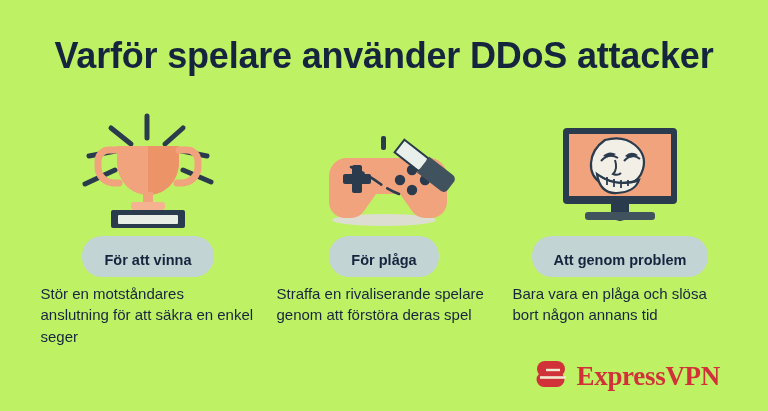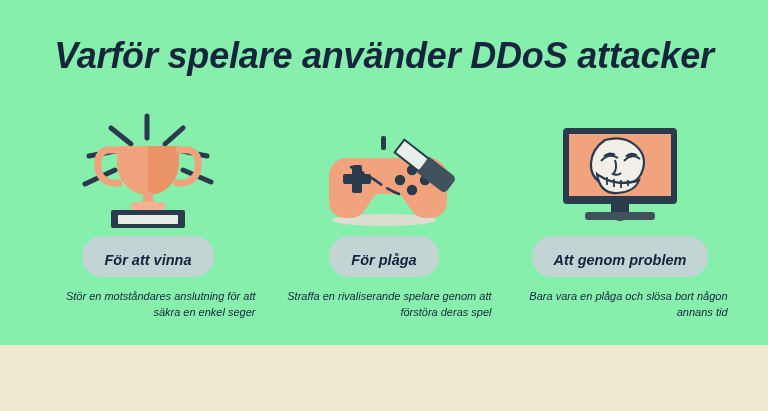--- a/index.html
+++ b/index.html
@@ -10,24 +10,23 @@
     width: 768px;
     height: 411px;
     background: #EFE9D2;
     font-family: "Liberation Sans", sans-serif;
     overflow: hidden;
     position: relative;
   }
   .poster {
     position: relative;
     width: 768px;
-    height: 345px;
-    background: #86efac;
+    height: 411px;
+    background: #bef264;
     box-sizing: border-box;
-    font-style: italic;
   }
   .title {
     position: absolute;
     top: 36px;
     left: 0;
     width: 768px;
     text-align: center;
     font-size: 36px;
     font-weight: bold;
     color: #16253E;
@@ -60,24 +59,24 @@
     color: #16253E;
     font-size: 14.5px;
     font-weight: bold;
     border-radius: 20px;
     padding: 17px 22px 8px 22px;
     margin-top: 6px;
     white-space: nowrap;
     line-height: 1.1;
   }
   .caption {
-    margin-top: 12px;
-    font-size: 11px;
+    margin-top: 6px;
+    font-size: 15px;
     color: #16253E;
-    text-align: right;
+    text-align: left;
     line-height: 1.42;
     font-weight: normal;
     max-width: 215px;
   }
   .logo {
     position: absolute;
     right: 48px;
     bottom: 18px;
     display: flex;
     align-items: center;
@@ -178,14 +177,24 @@
           <path d="M66 92 h18 v8 a9 9 0 0 1 -18 0 z" fill="#2A3B4D"></path>
           <rect x="40" y="100" width="70" height="8" rx="3" fill="#41525F"></rect>
         </svg>
       </div>
       <div class="pill">Att genom problem</div>
       <div class="caption">Bara vara en plåga och slösa bort någon annans tid</div>
     </div>
 
   </div>
 
+  <div class="logo">
+    <svg width="40" height="34" viewBox="0 0 40 34">
+      <path d="M18 2 h12 a8 8 0 0 1 0 16 h-12 a8 8 0 0 1 0 -16 z" fill="#D13239"></path>
+      <path d="M10 12 h22 a7 7 0 0 1 0 14 h-10" fill="none" stroke="#D13239" stroke-width="0"></path>
+      <path d="M9 13 h21 a7.5 7.5 0 0 1 0 15 h-13 a7.5 7.5 0 0 1 0 -15 z" fill="#D13239"></path>
+      <path d="M19 11 h14 a6 6 0 0 1 0 0" fill="none" stroke="#EFE9D2" stroke-width="2.4"></path>
+      <path d="M13 18.5 h26" stroke="#EFE9D2" stroke-width="2.6" fill="none"></path>
+    </svg>
+    <span class="logo-word">ExpressVPN</span>
+  </div>
 
 </div>
 
 </body></html>

